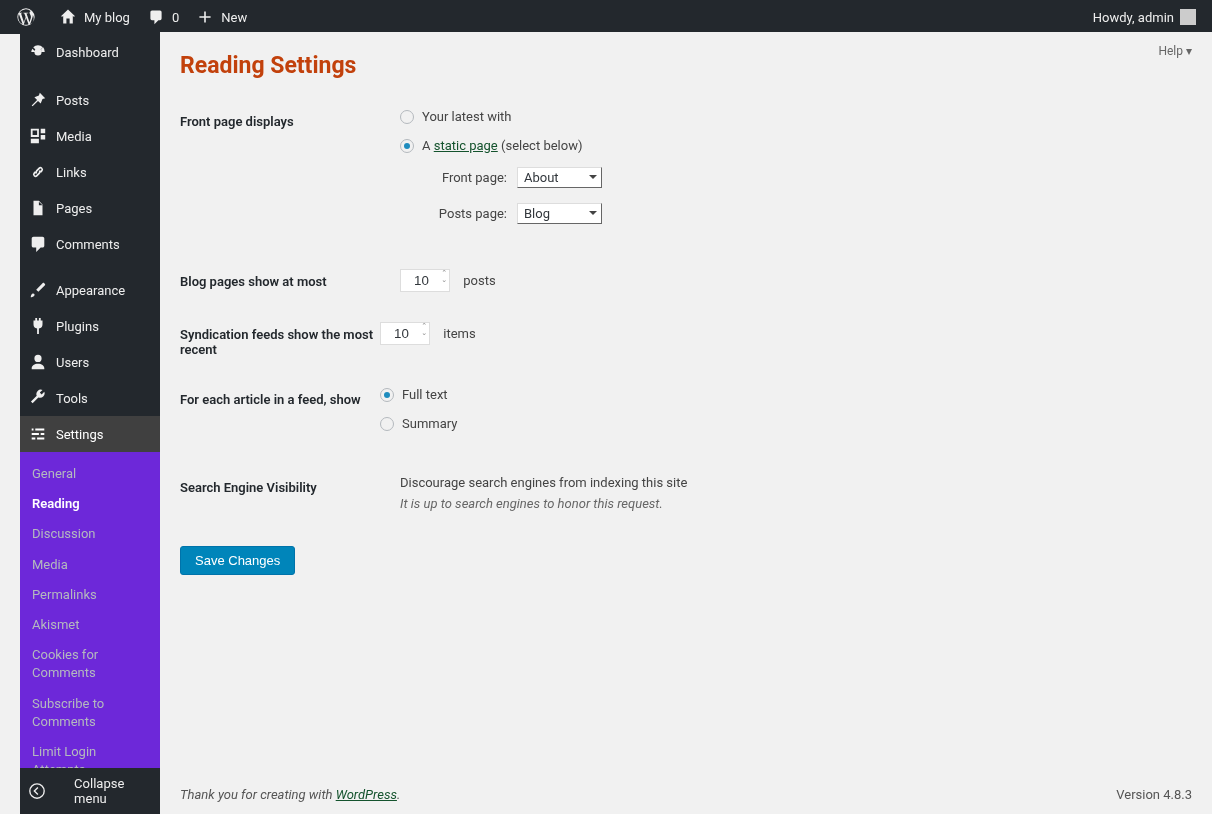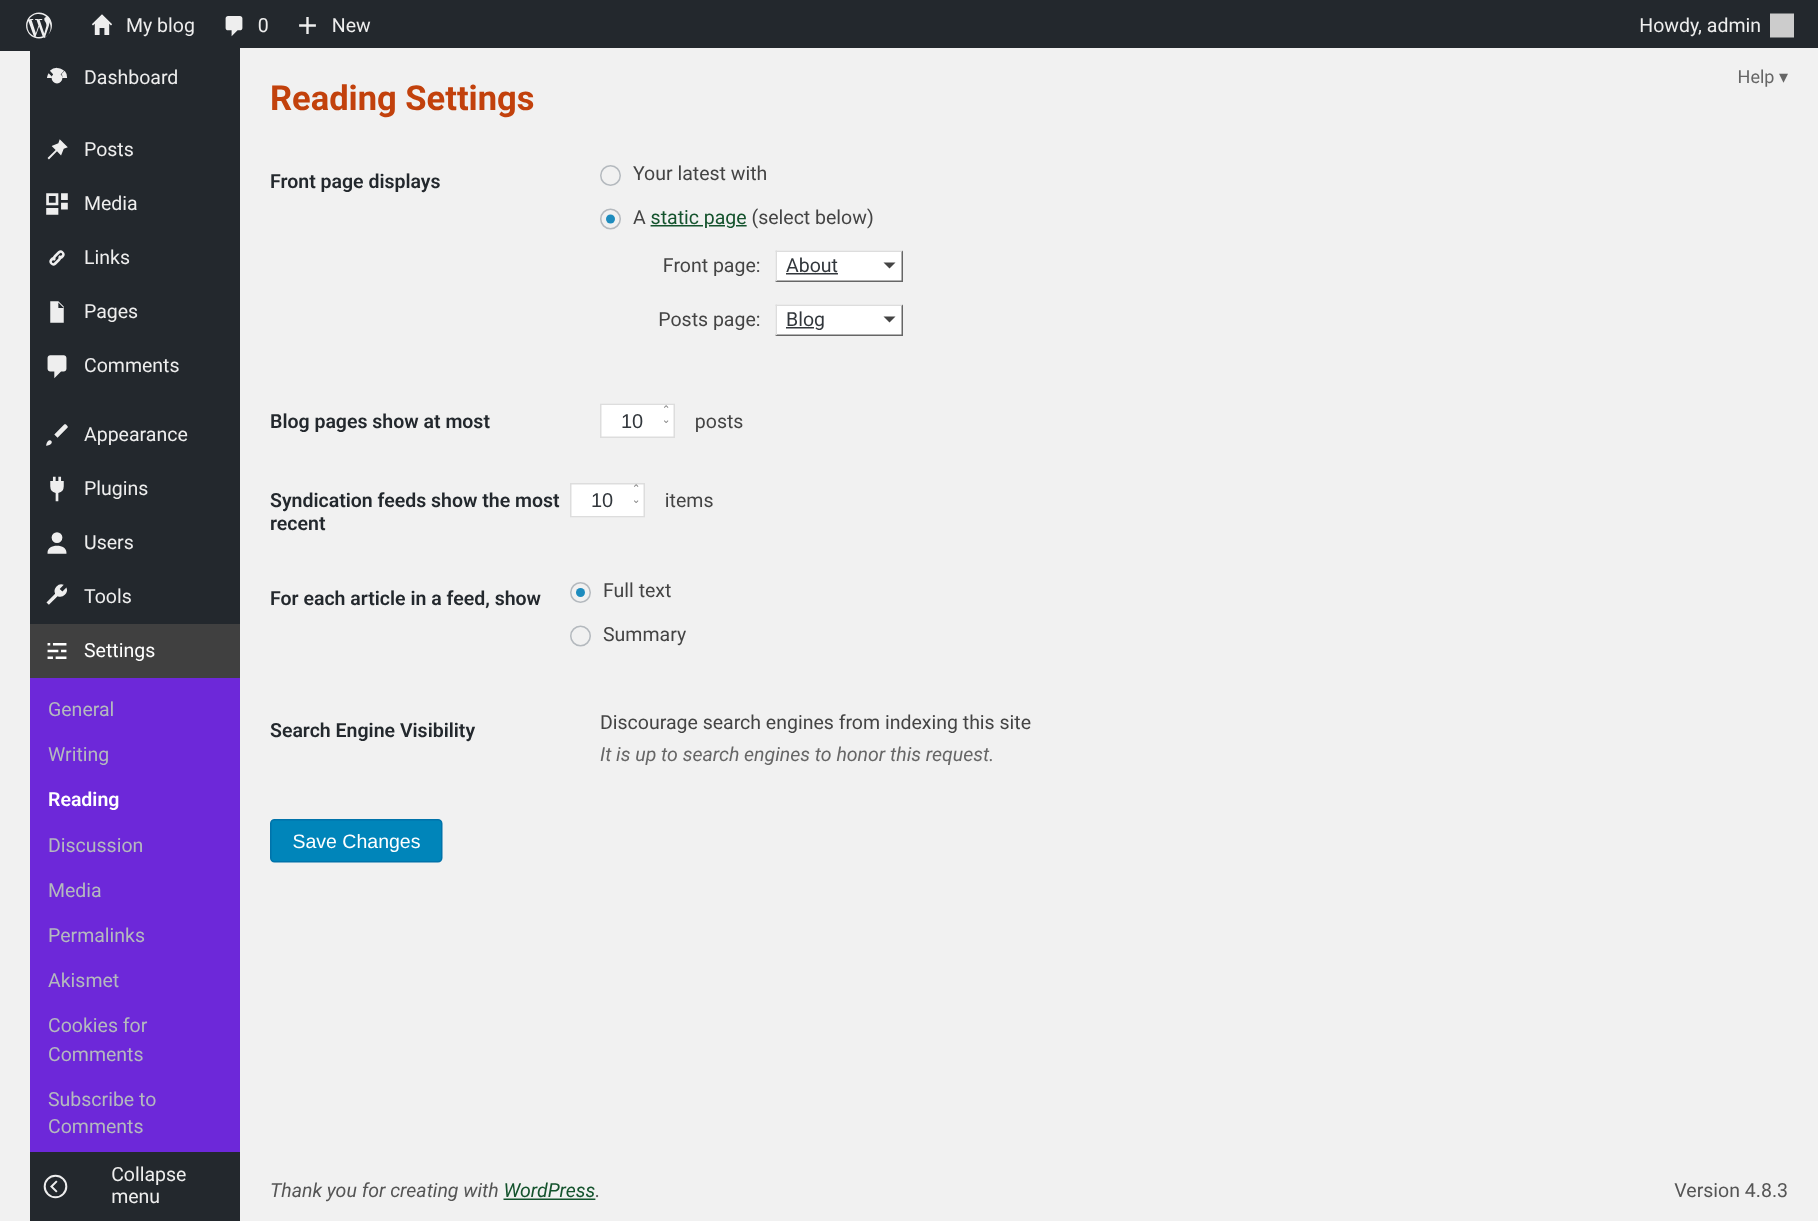--- a/index.html
+++ b/index.html
@@ -32,21 +32,21 @@
 h1 { font-size: 23px; font-weight: 700; color: #c2410c; padding: 20px 0 15px 0; }
 .form-table { width: 100%; }
 .form-table .row { display: flex; align-items: flex-start; padding: 15px 0; }
 .form-table .th { width: 220px; font-weight: 600; color: #23282d; padding-top: 5px; }
 .form-table .td { flex: 1; color: #444; }
 .radio-line { display: flex; align-items: center; margin-bottom: 14px; }
 .radio-dot { width: 14px; height: 14px; border: 1px solid #b4b9be; border-radius: 50%; margin-right: 8px; position: relative; }
 .radio-dot.checked::after { content: ''; width: 6px; height: 6px; background: #1e8cbe; border-radius: 50%; position: absolute; top: 3px; left: 3px; }
 .page-select-row { display: flex; align-items: center; margin-bottom: 15px; margin-left: 22px; }
 .page-select-row .lbl { width: 85px; text-align: right; margin-right: 10px; color: #444; }
-.select-box { border: 1px solid #ddd; border-right: 1px solid #666; border-bottom: 1px solid #666; background: #fff; padding: 2px 18px 2px 6px; min-width: 85px; position: relative; color: #32373c; font-size: 13px; cursor: pointer; text-decoration: underline; }
+.select-box { border: 1px solid #ddd; border-right: 1px solid #666; border-bottom: 1px solid #666; background: #fff; padding: 2px 18px 2px 6px; min-width: 85px; position: relative; color: #32373c; font-size: 13px; cursor: pointer; }
 .select-box::after { content: ''; position: absolute; right: 4px; top: 7px; border: 4px solid transparent; border-top-color: #444; }
 .num-input { width: 50px; border: 1px solid #ddd; padding: 3px 16px 3px 13px; color: #32373c; background: #fff; position: relative; }
 .num-wrap { position: relative; display: inline-block; }
 .num-wrap::after { content: '⌃\A⌄'; white-space: pre; position: absolute; right: 3px; top: 1px; font-size: 7px; line-height: 7px; color: #888; }
 .td .suffix { margin-left: 10px; }
 a.link { color: #14532d; text-decoration: underline; }
 .desc-italic { font-style: italic; color: #666; margin-top: 6px; }
 .button-primary { background: #0085ba; border: 1px solid #0073aa; color: #fff; padding: 6px 14px; border-radius: 3px; font-size: 13px; cursor: pointer; margin-top: 20px; }
 .footer { position: absolute; bottom: 12px; left: 20px; right: 20px; display: flex; justify-content: space-between; color: #555; font-style: italic; font-size: 13px; }
 .footer .ver { font-style: normal; }
@@ -179,21 +179,20 @@
   <div class="menu-item current">
     <span class="micon">
         <svg viewBox="0 0 20 20" width="18" height="18">
           <path d="M3 4h2v2H3zm4 0h10v2H7zM3 9h8v2H3zm10 0h4v2h-4zM3 14h4v2H3zm6 0h8v2H9z"></path>
         </svg>
       </span>
     <span>Settings</span>
   </div>
   <div class="submenu">
     <div class="sub-item">General</div>
-    <div class="sub-item">Writing</div>
     <div class="sub-item current">Reading</div>
     <div class="sub-item">Discussion</div>
     <div class="sub-item">Media</div>
     <div class="sub-item">Permalinks</div>
     <div class="sub-item">Akismet</div>
     <div class="sub-item">Cookies for Comments</div>
     <div class="sub-item">Subscribe to Comments</div>
     <div class="sub-item">Limit Login Attempts</div>
   </div>
   <div class="collapse">

